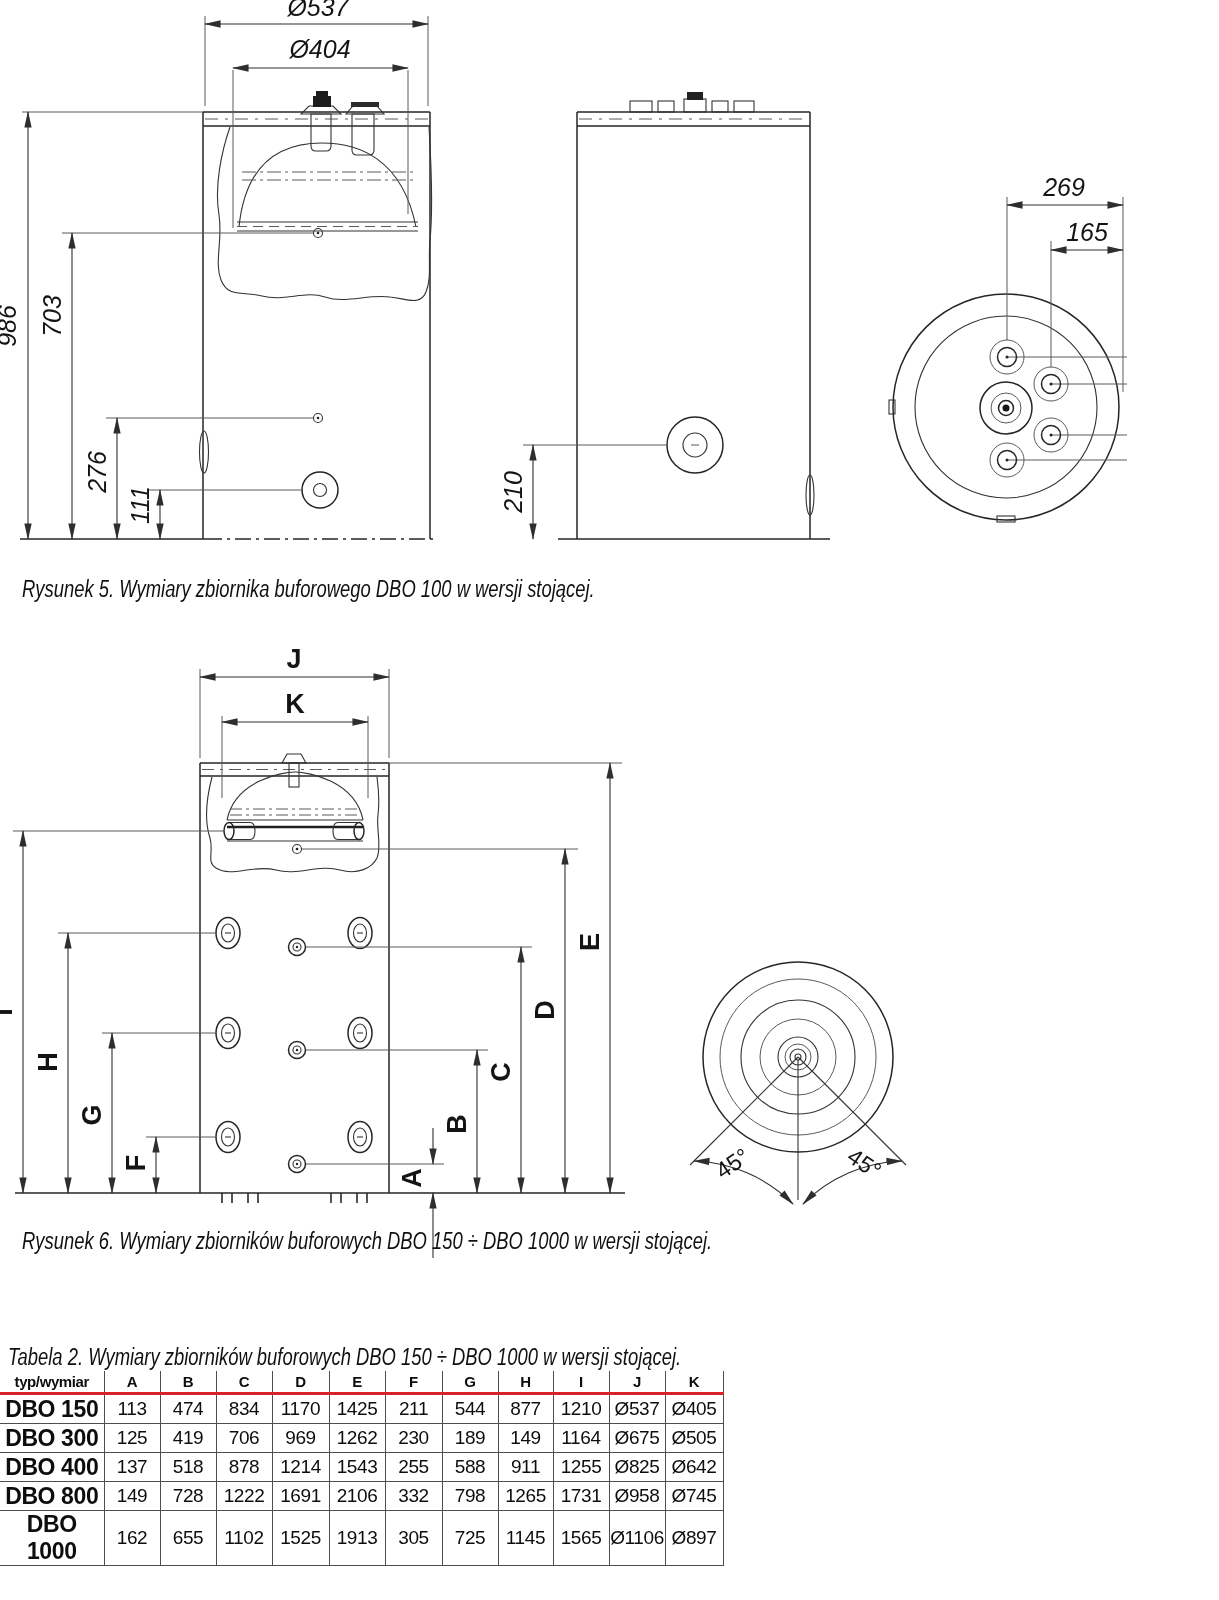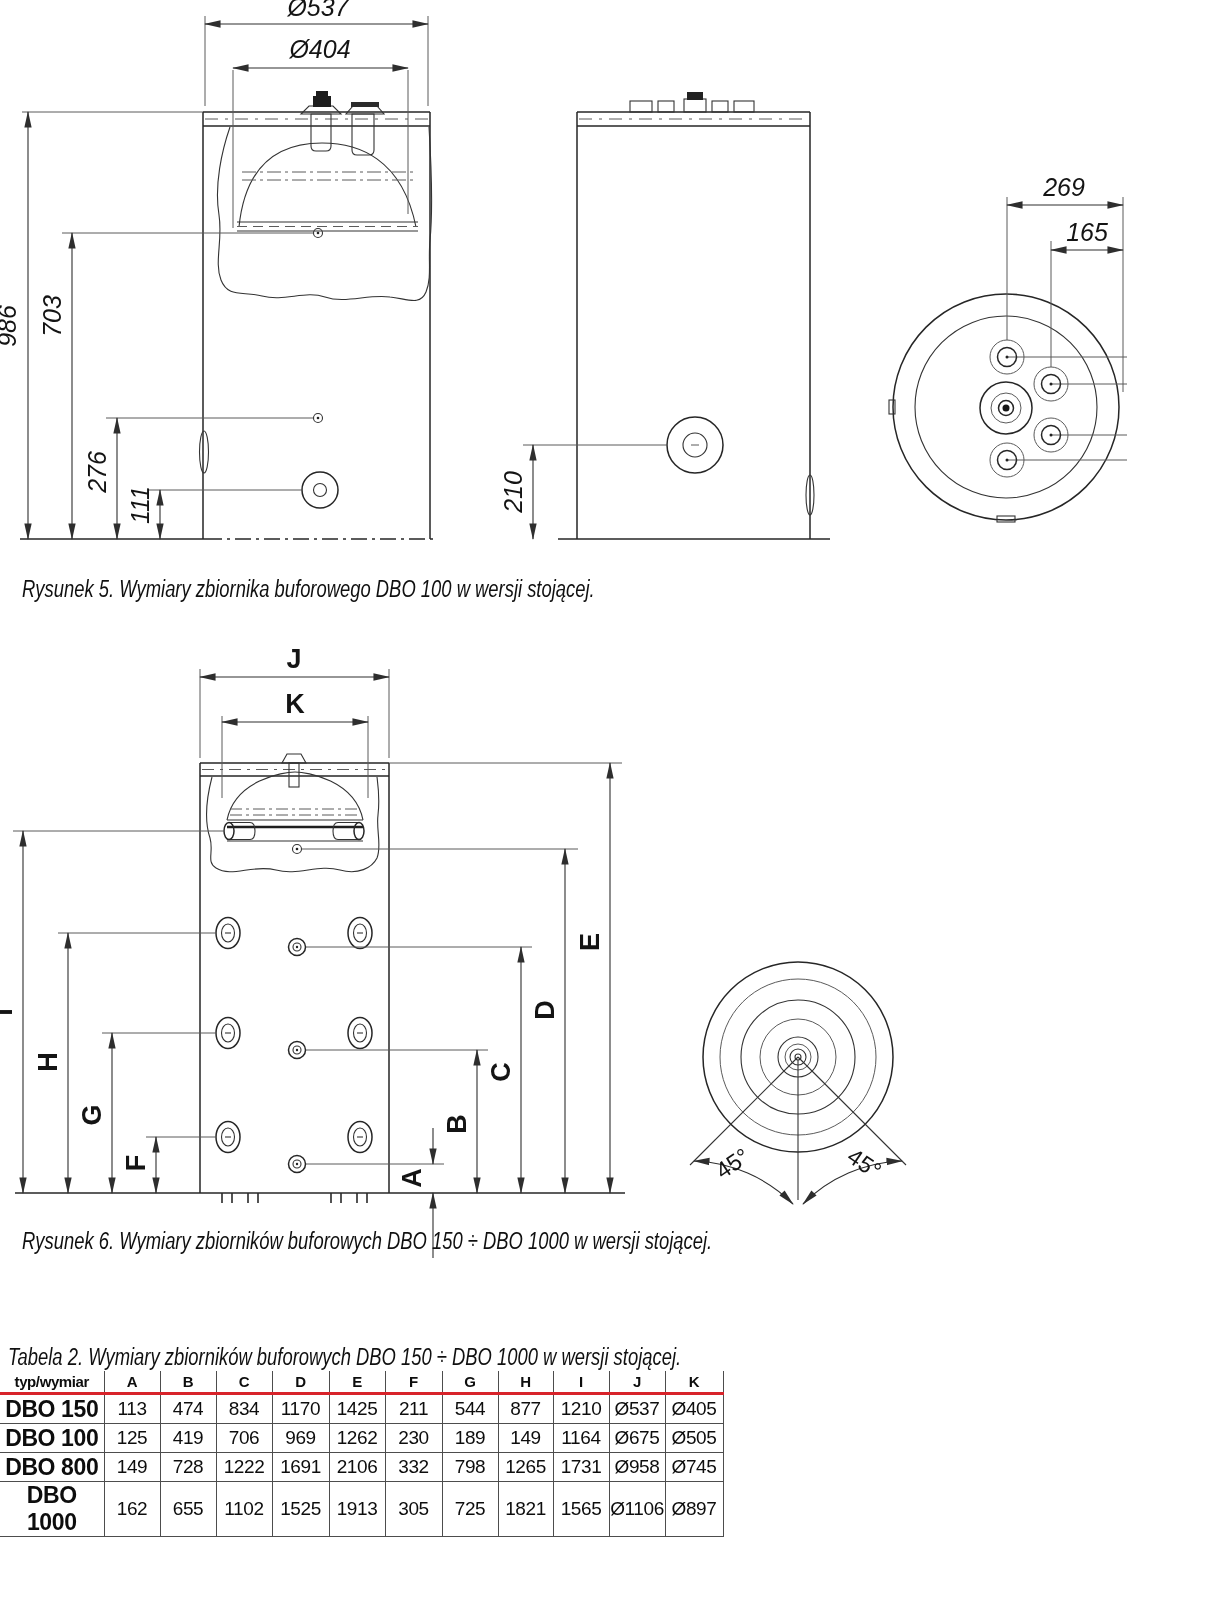--- a/index.html
+++ b/index.html
@@ -369,32 +369,46 @@
       <td class="val">1170</td>
       <td class="val">1425</td>
       <td class="val">211</td>
       <td class="val">544</td>
       <td class="val">877</td>
       <td class="val">1210</td>
       <td class="val">Ø537</td>
       <td class="val">Ø405</td>
     </tr>
     <tr>
-      <th class="rowname">DBO 100</th>
+      <th class="rowname">DBO 300</th>
       <td class="val">125</td>
       <td class="val">419</td>
       <td class="val">706</td>
       <td class="val">969</td>
       <td class="val">1262</td>
       <td class="val">230</td>
       <td class="val">189</td>
       <td class="val">149</td>
       <td class="val">1164</td>
       <td class="val">Ø675</td>
       <td class="val">Ø505</td>
+    </tr>
+    <tr>
+      <th class="rowname">DBO 400</th>
+      <td class="val">137</td>
+      <td class="val">518</td>
+      <td class="val">878</td>
+      <td class="val">1214</td>
+      <td class="val">1543</td>
+      <td class="val">255</td>
+      <td class="val">588</td>
+      <td class="val">911</td>
+      <td class="val">1255</td>
+      <td class="val">Ø825</td>
+      <td class="val">Ø642</td>
     </tr>
     <tr>
       <th class="rowname">DBO 800</th>
       <td class="val">149</td>
       <td class="val">728</td>
       <td class="val">1222</td>
       <td class="val">1691</td>
       <td class="val">2106</td>
       <td class="val">332</td>
       <td class="val">798</td>
@@ -405,21 +419,21 @@
     </tr>
     <tr>
       <th class="rowname">DBO 1000</th>
       <td class="val">162</td>
       <td class="val">655</td>
       <td class="val">1102</td>
       <td class="val">1525</td>
       <td class="val">1913</td>
       <td class="val">305</td>
       <td class="val">725</td>
-      <td class="val">1821</td>
+      <td class="val">1145</td>
       <td class="val">1565</td>
       <td class="val">Ø1106</td>
       <td class="val">Ø897</td>
     </tr>
   </tbody>
 </table>
 
 </div>
 
 </body></html>

